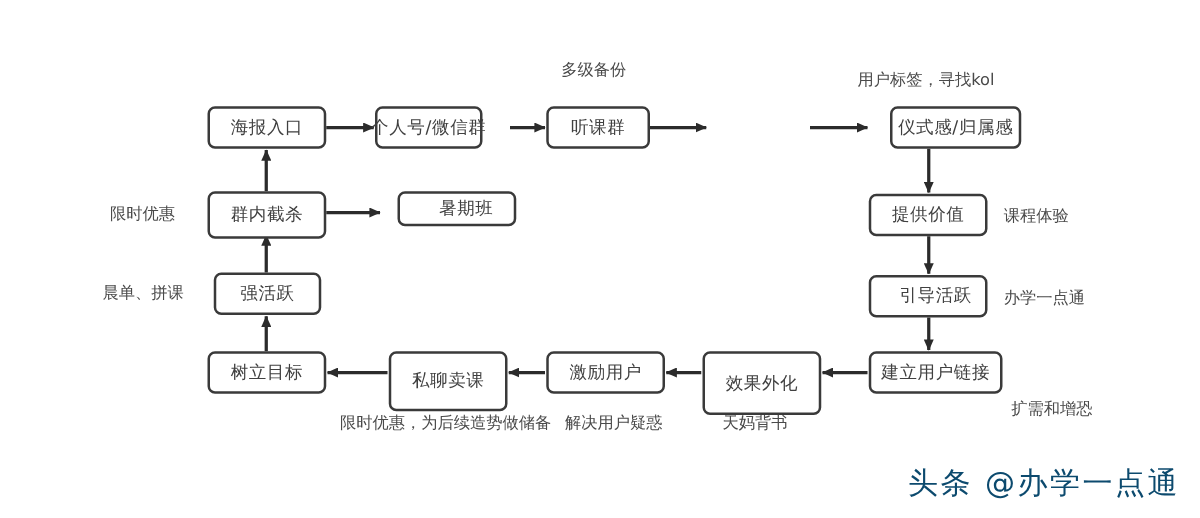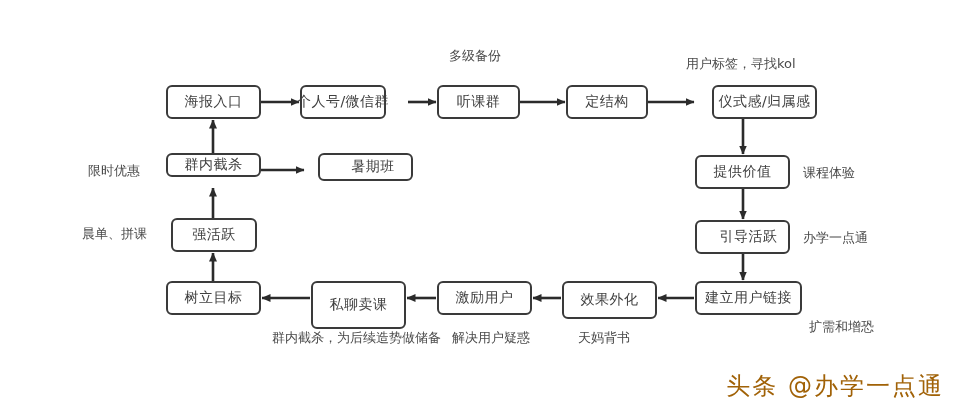--- a/index.html
+++ b/index.html
@@ -46,21 +46,21 @@
     top: 0;
     width: 960px;
     height: 414px;
     z-index: 1;
   }
   .watermark {
     position: absolute;
     right: 16px;
     bottom: 12px;
     font-size: 24px;
-    color: #a16207;
+    color: #0c4a6e;
     letter-spacing: 2px;
     white-space: nowrap;
     z-index: 4;
     text-shadow: 1px 1px 0 #ffffff;
   }
 </style>
 </head>
 <body>
 
 <div id="canvas">
@@ -97,28 +97,25 @@
 
   <div class="node" style="left:166px;top:85px;width:95px;height:34px;">
     <span>海报入口</span>
   </div>
   <div class="node" style="left:300px;top:85px;width:86px;height:34px;">
     <span>个人号/微信群</span>
   </div>
   <div class="node" style="left:437px;top:85px;width:83px;height:34px;">
     <span>听课群</span>
   </div>
-  <div class="node" style="left:566px;top:85px;width:82px;height:34px;">
-    <span>定结构</span>
-  </div>
   <div class="node" style="left:695px;top:85px;width:105px;height:34px;margin-left:17px;">
     <span>仪式感/归属感</span>
   </div>
 
-  <div class="node" style="left:166px;top:153px;width:95px;height:24px;">
+  <div class="node" style="left:166px;top:153px;width:95px;height:38px;">
     <span>群内截杀</span>
   </div>
   <div class="node" style="left:318px;top:153px;width:95px;height:28px;padding-left:15px;">
     <span>暑期班</span>
   </div>
   <div class="node" style="left:695px;top:155px;width:95px;height:34px;">
     <span>提供价值</span>
   </div>
 
   <div class="node" style="left:171px;top:218px;width:86px;height:34px;">
@@ -130,33 +127,33 @@
 
   <div class="node" style="left:166px;top:281px;width:95px;height:34px;">
     <span>树立目标</span>
   </div>
   <div class="node" style="left:311px;top:281px;width:95px;height:48px;align-items:center;">
     <span>私聊卖课</span>
   </div>
   <div class="node" style="left:437px;top:281px;width:95px;height:34px;">
     <span>激励用户</span>
   </div>
-  <div class="node" style="left:562px;top:281px;width:95px;height:38px;">
+  <div class="node" style="left:562px;top:281px;width:95px;height:51px;">
     <span>效果外化</span>
   </div>
   <div class="node" style="left:695px;top:281px;width:107px;height:34px;">
     <span>建立用户链接</span>
   </div>
 
   <div class="note" style="left:449px;top:47px;">多级备份</div>
   <div class="note" style="left:686px;top:55px;">用户标签，寻找kol</div>
   <div class="note" style="left:88px;top:162px;">限时优惠</div>
   <div class="note" style="left:82px;top:225px;">晨单、拼课</div>
   <div class="note" style="left:803px;top:164px;">课程体验</div>
   <div class="note" style="left:803px;top:229px;">办学一点通</div>
   <div class="note" style="left:809px;top:290px;margin-top:28px;">扩需和增恐</div>
-  <div class="note" style="left:272px;top:329px;">群内截杀，为后续造势做储备</div>
+  <div class="note" style="left:272px;top:329px;">限时优惠，为后续造势做储备</div>
   <div class="note" style="left:452px;top:329px;">解决用户疑惑</div>
   <div class="note" style="left:578px;top:329px;">天妈背书</div>
 
   <div class="watermark">头条 @办学一点通</div>
 
 </div>
 
 </body></html>

